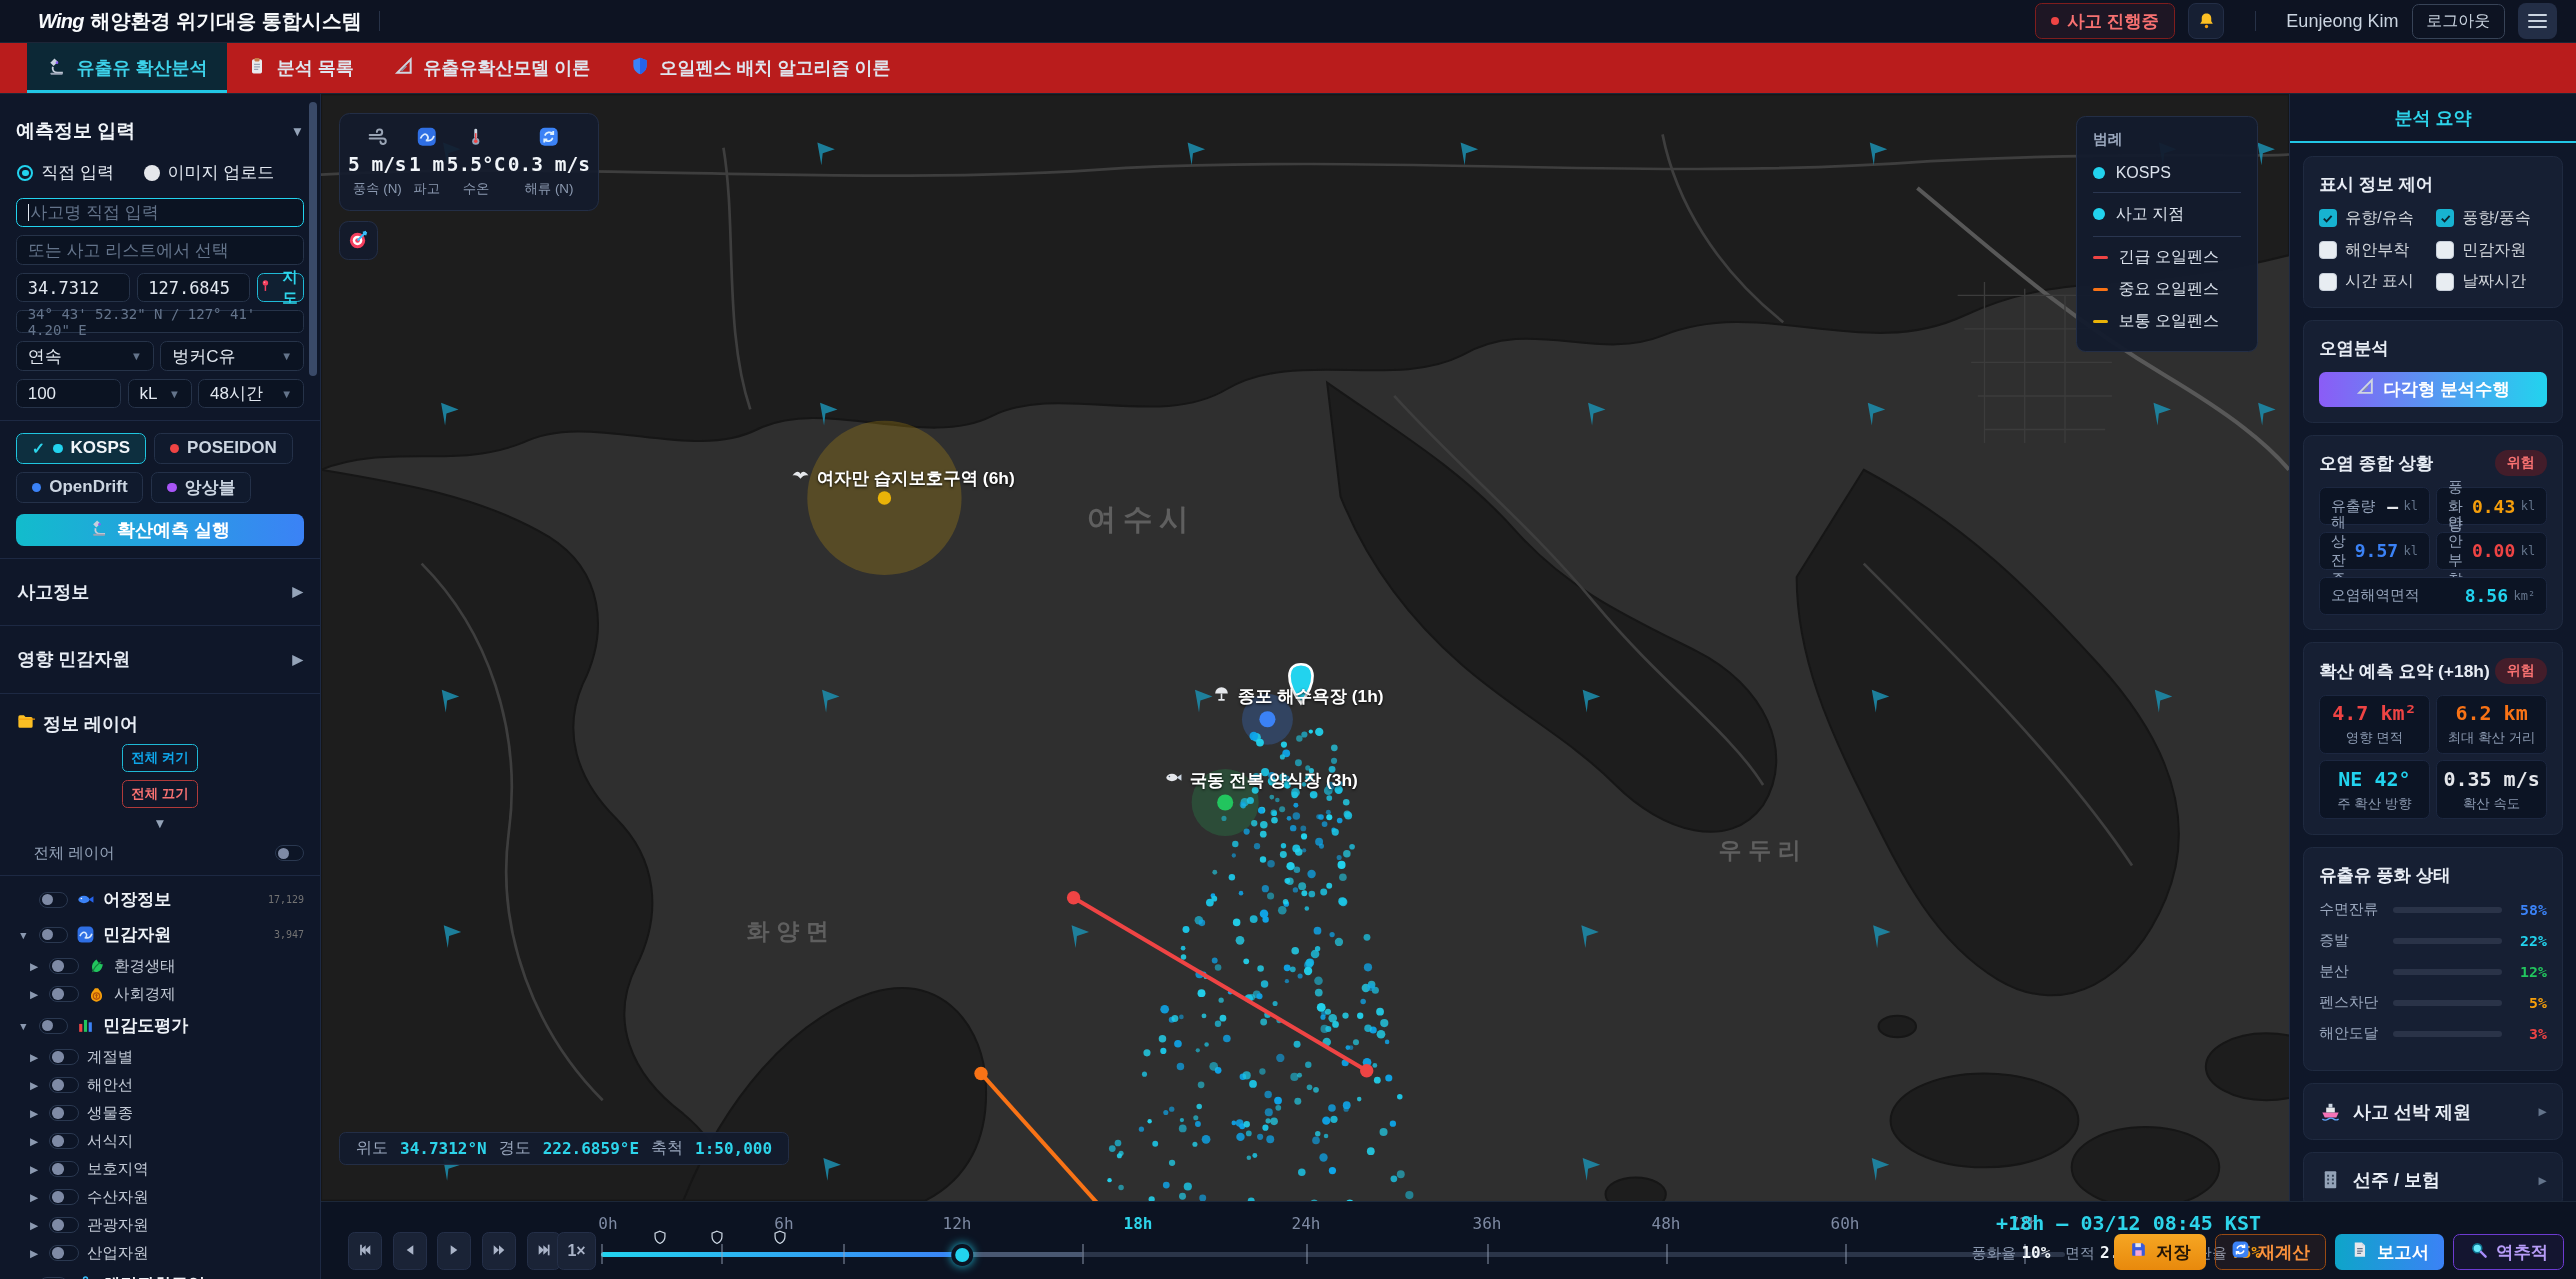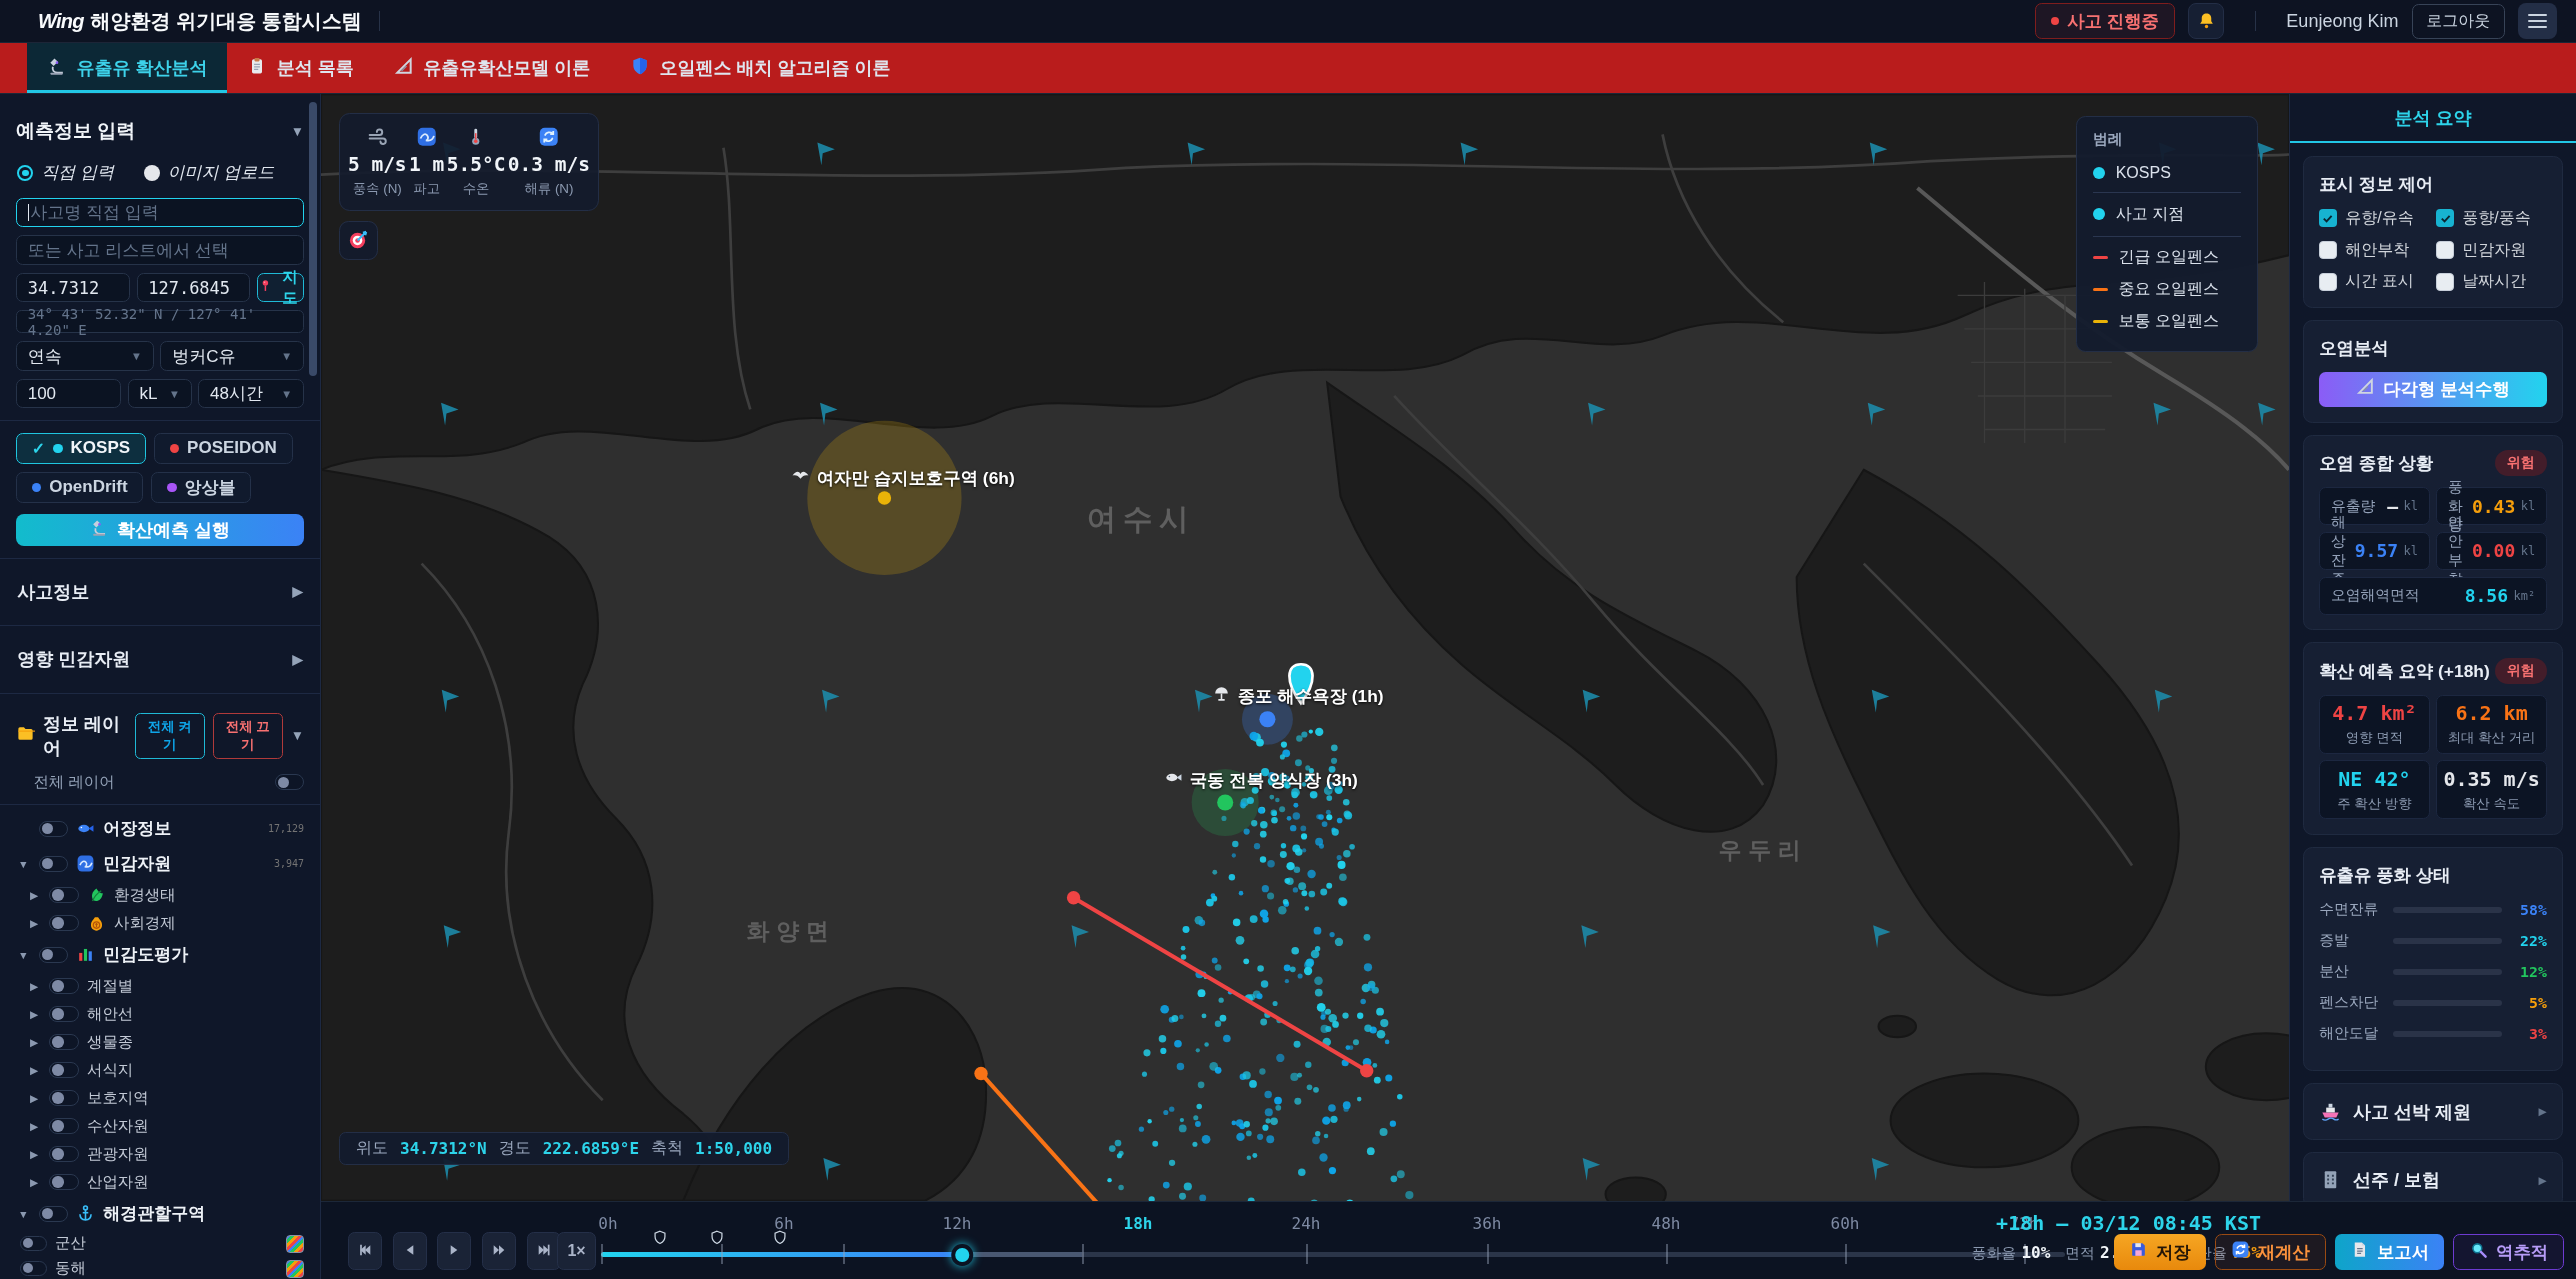--- a/index.html
+++ b/index.html
@@ -36,21 +36,21 @@
   .tab.active { background:#0c2836; color:#3dd2ea; }
   .tab.active::after { content:""; position:absolute; left:0; right:0; bottom:0; height:3.4px; background:#22c7e6; }
   .tab svg { width:20px; height:20px; }
 
   
   .left-panel { position:absolute; left:0; top:94px; width:321px; height:1185px; background:#0f1729;
     border-right:0.7px solid #1d2943; padding:24px 16px 0 16px; overflow:hidden; }
   .lp-scroll-thumb { position:absolute; right:3.4px; top:8px; width:8px; height:274px; border-radius:4px; background:#3a4a68; }
   .sec-head { display:flex; align-items:center; justify-content:space-between; font-size:19px; font-weight:bold; color:#f1f5f9; }
   .caret-glyph { color:#94a3b8; font-size:13.4px; }
-  .radio-row { display:flex; gap:29.5px; margin:17.4px 1.3px 13.4px;font-style:italic; }
+  .radio-row { display:flex; gap:29.5px; margin:17.4px 1.3px 13.4px; }
   .radio-item { display:flex; align-items:center; gap:8px; font-size:17px; color:#e2e8f0; }
   .radio-circle { width:16px; height:16px; border-radius:50%; }
   .radio-circle.sel { border:2px solid #22d3ee; display:flex; align-items:center; justify-content:center; }
   .radio-circle.sel::after { content:""; width:6.7px; height:6.7px; border-radius:50%; background:#22d3ee; }
   .radio-circle.unsel { background:#e5e7eb; }
   .fld { background:#0b1322; border:0.7px solid #263349; border-radius:6.7px; height:29.5px; display:flex; align-items:center; padding:0 10.7px; font-size:17px; color:#e2e8f0; margin-bottom:8px; }
   .fld.focus { border:1.3px solid #22d3ee; }
   .fld .ph { color:#64748b; }
   .type-caret { display:inline-block; width:1.3px; height:17.4px; background:#e2e8f0; margin-right:1.3px; }
   .fld-row { display:flex; gap:6.7px; margin-bottom:8px; }
@@ -63,21 +63,21 @@
   .divider { height:0.7px; background:#1d2943; margin:12px -16px; }
   .chips { display:flex; flex-wrap:wrap; gap:8px; margin-top:2.7px; }
   .chip { display:inline-flex; align-items:center; gap:8px; height:31px; padding:0 14.8px; border-radius:6.7px;
     background:#101a2d; border:0.7px solid #243149; font-size:17px; font-weight:bold; color:#cbd5e1; }
   .chip.sel { background:#0d2f3f; border:0.7px solid #1fc6e0; color:#f1f5f9; }
   .chip .mdot { width:9.4px; height:9.4px; border-radius:50%; }
   .chip .ck { color:#2dd4ea; font-size:16px; }
   .run-btn { margin-top:10.7px; width:100%; height:32px; border:none; border-radius:8px; background:linear-gradient(90deg,#12bccc,#3b82f6);
     color:#fff; font-size:18px; font-weight:bold; display:flex; align-items:center; justify-content:center; gap:8px; }
   .collapse-row { display:flex; align-items:center; justify-content:space-between; font-size:18px; font-weight:bold; color:#e8edf5; padding:9.4px 1.3px; }
-  .layers-head { display:flex; align-items:center; gap:8px; padding:6.7px 0 4px; }
+  .layers-head { display:flex; align-items:center; gap:8px; padding:6.7px 0 4px;flex-direction:column; }
   .layers-head .t { font-size:18px; font-weight:bold; color:#e8edf5; margin-right:auto; display:flex; gap:8px; align-items:center;}
   .mini-btn { font-size:13.4px; padding:4px 8px; border-radius:5.4px; background:transparent; font-weight:bold; }
   .mini-btn.on { border:0.7px solid #1fb9d6; color:#0ea5e9; }
   .mini-btn.off { border:0.7px solid #b03a3a; color:#f87171; }
   .all-layer-row { display:flex; align-items:center; justify-content:space-between; padding:8px 0 6.7px 17.4px; color:#94a3b8; font-size:15.4px; }
   .toggle { width:29.5px; height:16px; border-radius:8px; background:#0d1526; border:0.7px solid #2a3850; position:relative; }
   .toggle .knob { position:absolute; left:2px; top:1.3px; width:11.4px; height:11.4px; border-radius:50%; background:#7e8aa5; }
   .toggle.sm { width:27px; height:14.8px; } .toggle.sm .knob { width:10px; height:10px; }
   .layer-list { }
   .lrow { display:flex; align-items:center; gap:8px; }

